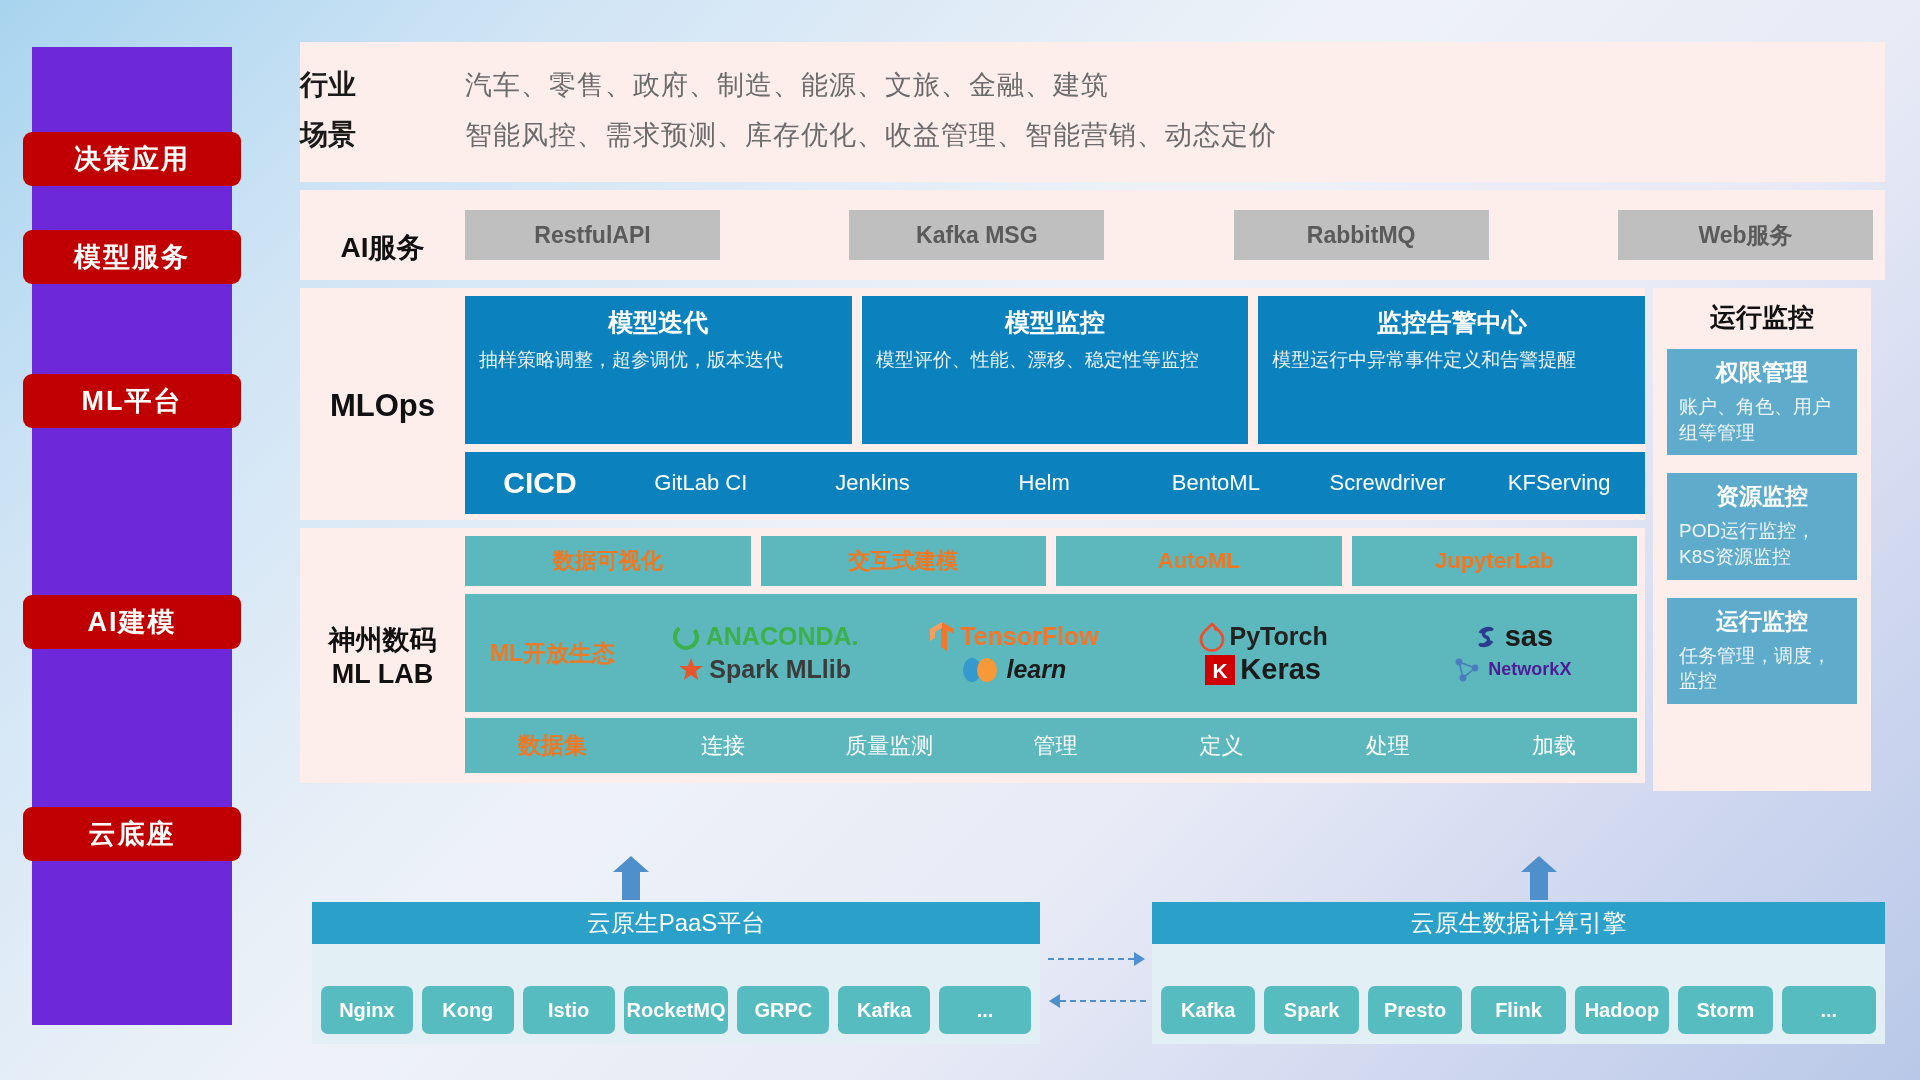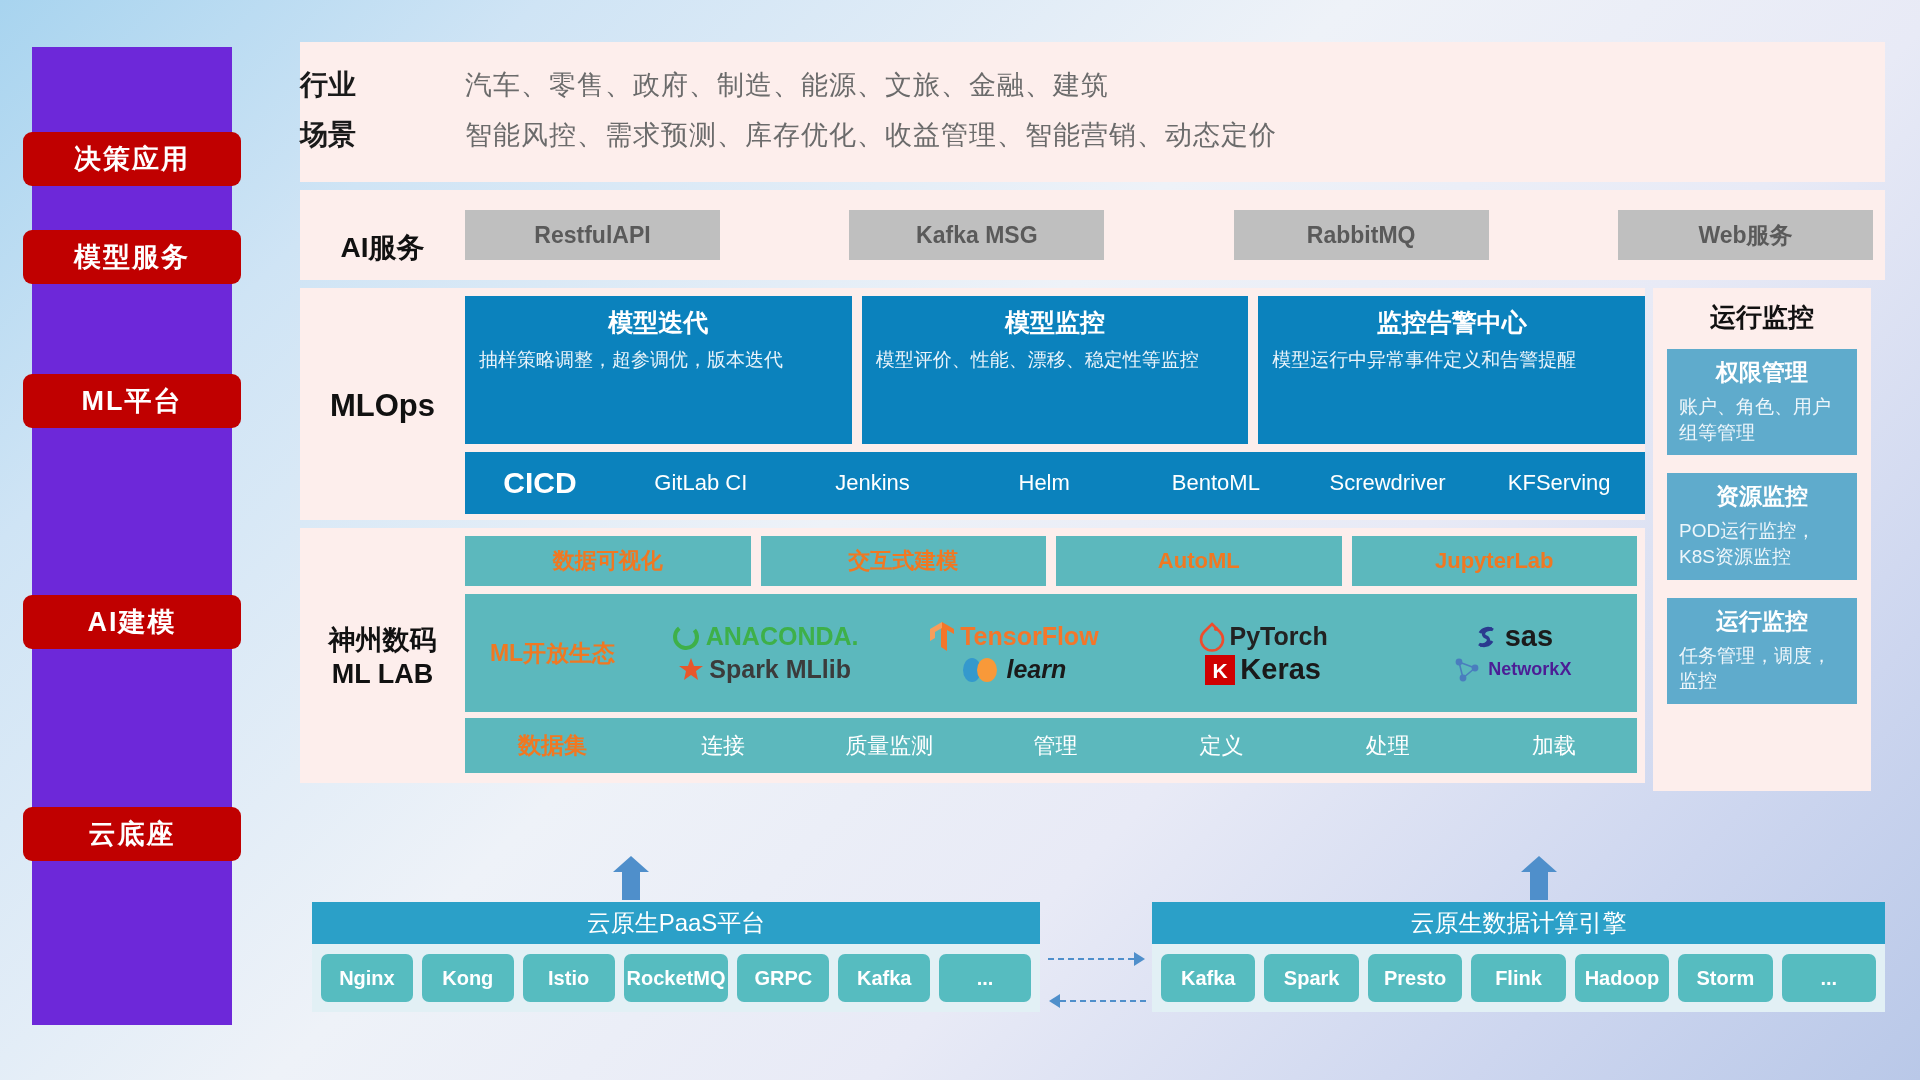--- a/index.html
+++ b/index.html
@@ -172,20 +172,21 @@
     flex: 1;
     height: 48px;
     background: #56bcc0;
     border-radius: 7px;
     color: #fff;
     font-size: 20px; font-weight: bold;
     display: flex; align-items: center; justify-content: center;
     text-align: center;
     line-height: 1.05;
     padding: 0 3px;
+    margin-top: 32px;
   }
 
   .up-arrow { position: absolute; width: 36px; height: 44px; }
   .up-arrow .shaft { position: absolute; left: 9px; top: 14px; width: 18px; height: 30px; background: #4f8fcb; }
   .up-arrow .head {
     position: absolute; left: 0; top: 0; width: 0; height: 0;
     border-left: 18px solid transparent; border-right: 18px solid transparent;
     border-bottom: 16px solid #4f8fcb;
   }
 

